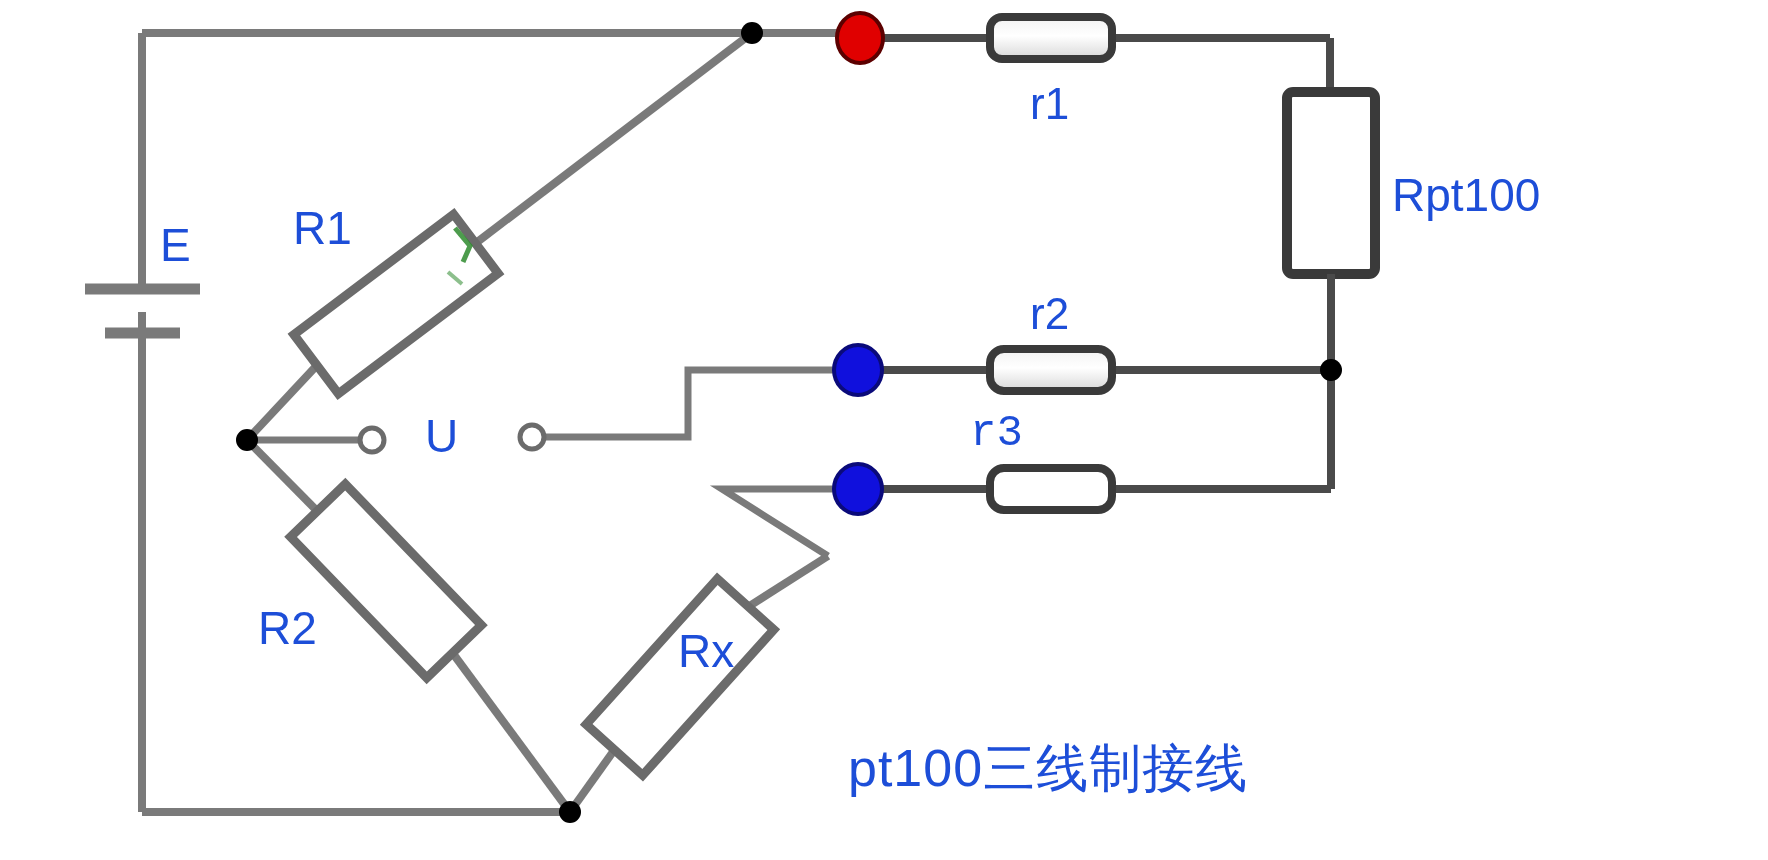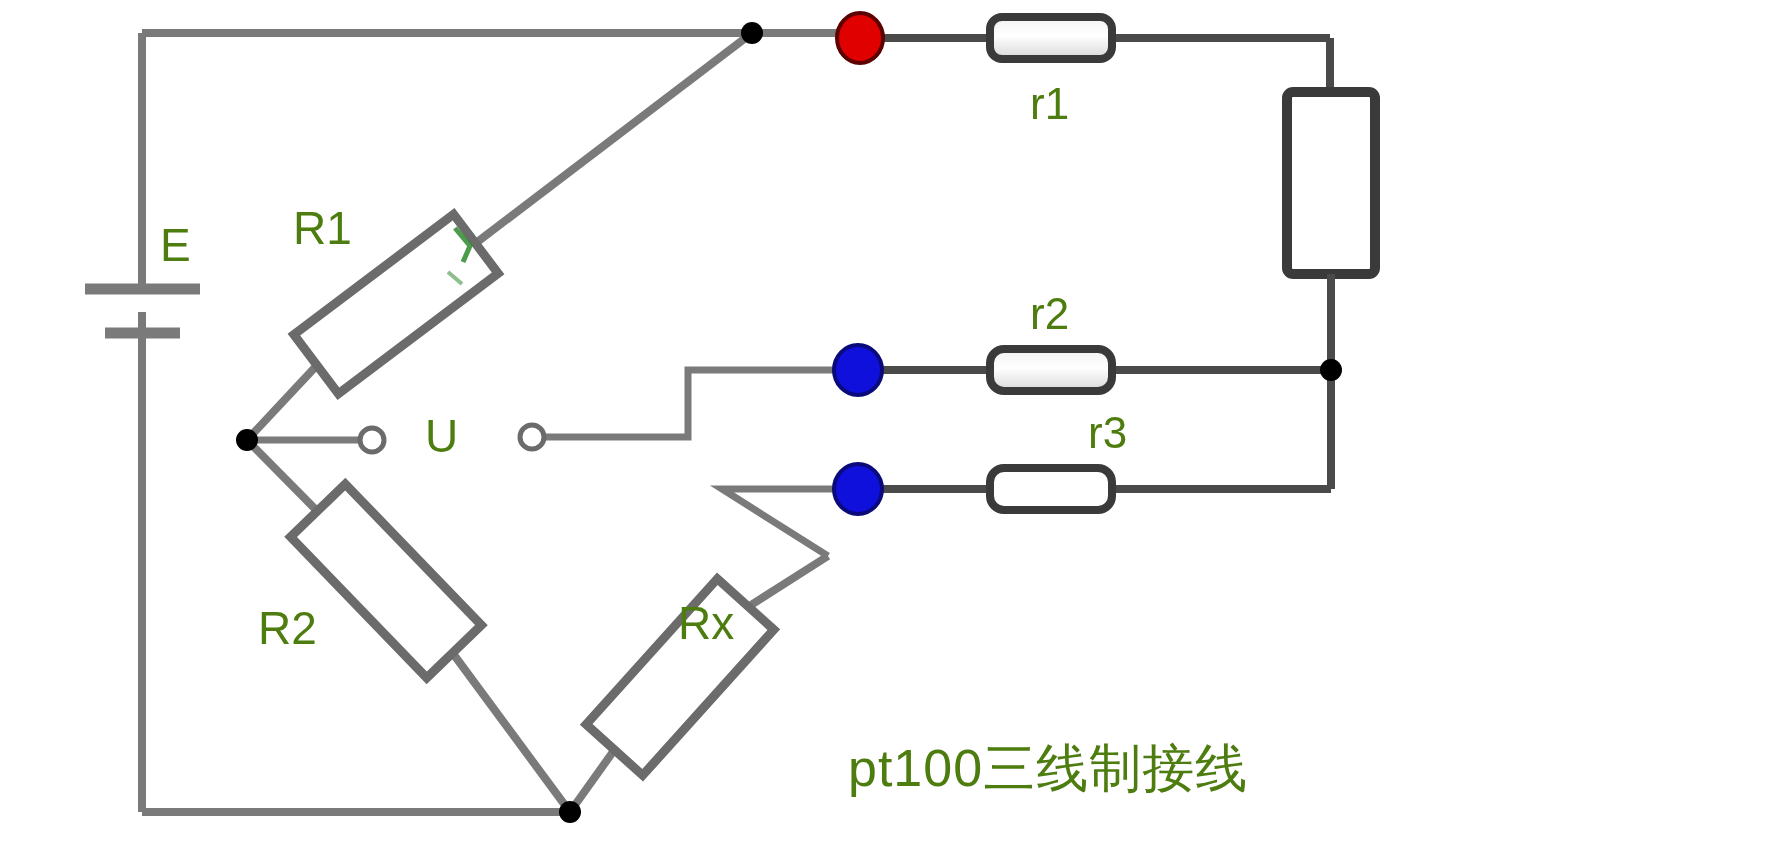--- a/index.html
+++ b/index.html
@@ -22,21 +22,21 @@
   svg#circuit {
     position: absolute;
     left: 0;
     top: 0;
     width: 1768px;
     height: 860px;
     display: block;
   }
   .lbl {
     position: absolute;
-    color: #4d7c0f;
+    color: #1d4ed8;
     font-family: "Liberation Sans", sans-serif;
     white-space: nowrap;
     line-height: 1;
     user-select: none;
   }
   .lbl-big   { font-size: 46px; }
   .lbl-med   { font-size: 44px; }
   .lbl-cn    { font-size: 52px; letter-spacing: 1px; }
 </style>
 </head>
@@ -153,26 +153,27 @@
       <path d="M 448 272 L 462 284" fill="none" stroke="#2e8b2e" stroke-width="4" opacity="0.55"></path>
     </g>
   </svg>
 
   <div class="lbl lbl-big" style="left:160px; top:222px;">E</div>
 
   <div class="lbl lbl-big" style="left:293px; top:205px;">R1</div>
 
   <div class="lbl lbl-big" style="left:258px; top:605px;">R2</div>
 
-  <div class="lbl lbl-big" style="left:678px; top:600px;">Rx</div>
+  <div class="lbl lbl-big" style="left:678px; top:628px;">Rx</div>
 
   <div class="lbl lbl-big" style="left:425px; top:413px;">U</div>
 
   <div class="lbl lbl-med" style="left:1030px; top:82px;">r1</div>
 
   <div class="lbl lbl-med" style="left:1030px; top:292px;">r2</div>
 
-  <div class="lbl lbl-med" style="left:1088px; top:411px;">r3</div>
+  <div class="lbl lbl-med" style="left:970px; top:411px;font-family:Liberation Mono, monospace;">r3</div>
 
+  <div class="lbl lbl-big" style="left:1392px; top:172px;">Rpt100</div>
 
   <div class="lbl lbl-cn" style="left:848px; top:742px;text-align:center;">pt100三线制接线</div>
 
 </div>
 
 </body></html>

